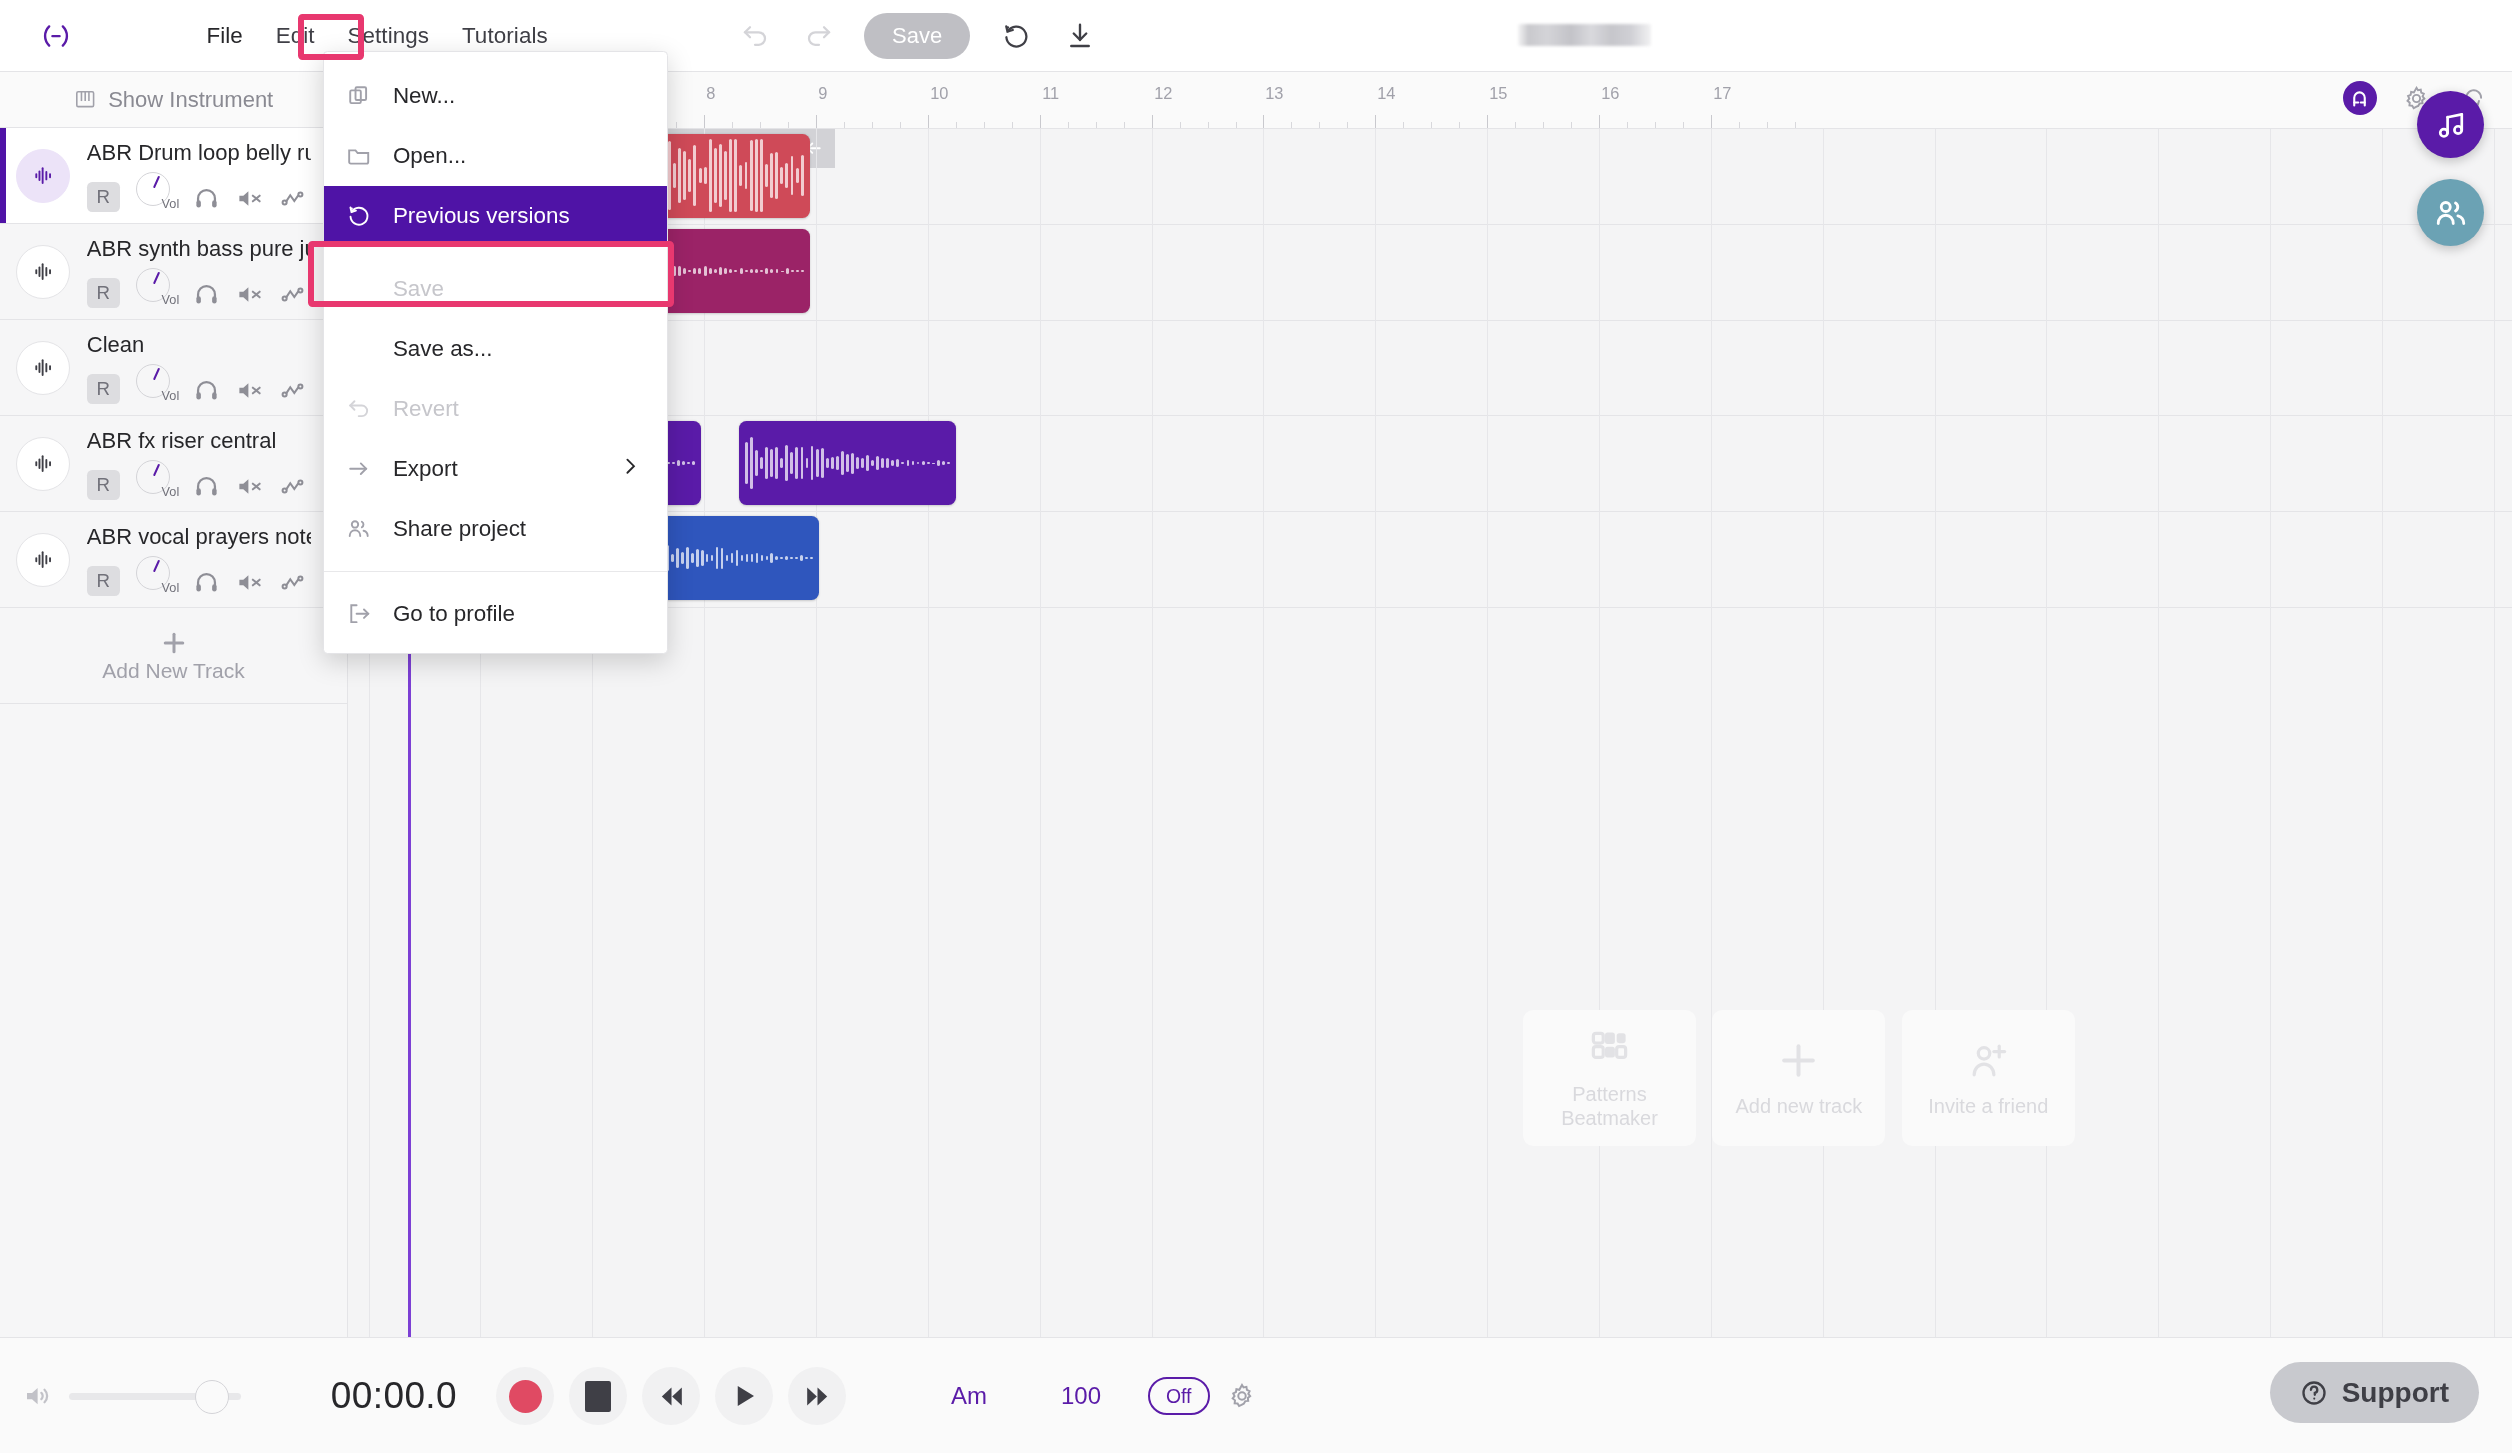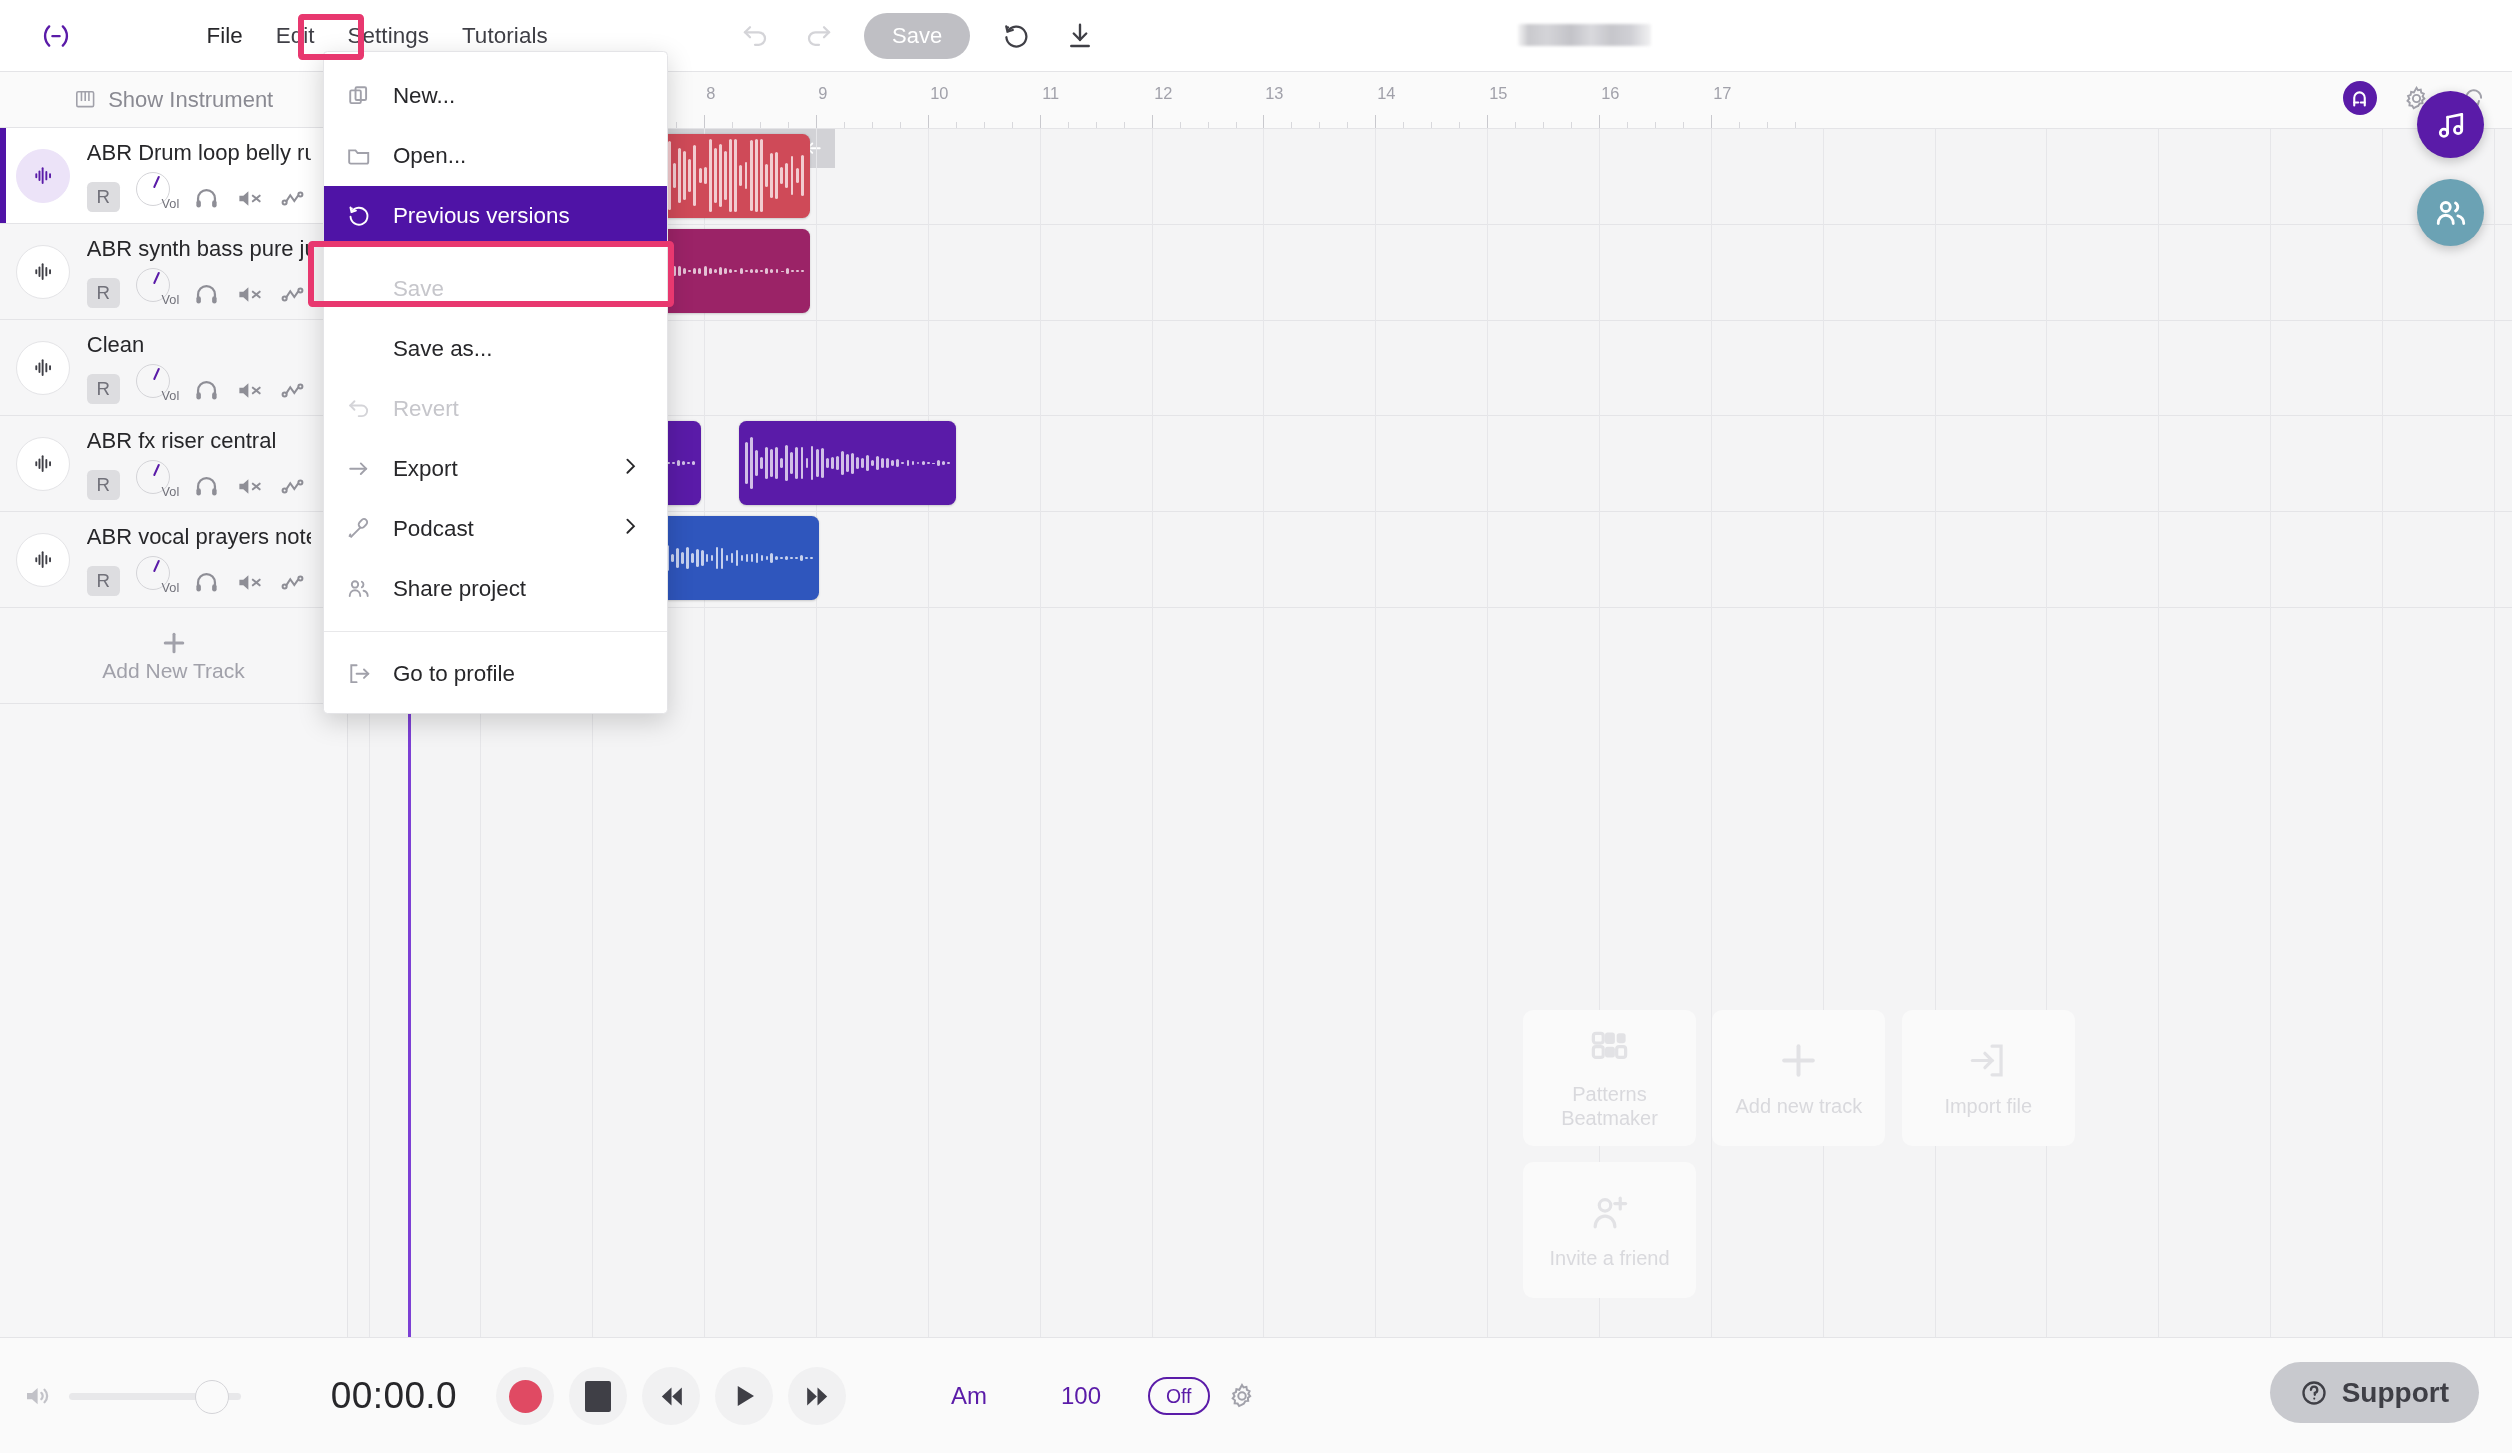--- a/index.html
+++ b/index.html
@@ -685,28 +685,20 @@
               <rect x="16" y="11" width="5" height="6" rx="1.4"></rect>
             </svg>
             <div class="lbl">Patterns Beatmaker</div>
           </div>
           <div class="acard">
             <svg viewBox="0 0 24 24" width="43" height="43" fill="none" stroke="#e2e2e5" stroke-width="1.8" stroke-linecap="round">
               <line x1="12" y1="4" x2="12" y2="20" stroke-width="2.2"></line>
               <line x1="4" y1="12" x2="20" y2="12" stroke-width="2.2"></line>
             </svg>
             <div class="lbl">Add new track</div>
-          </div>
-          <div class="acard">
-            <svg viewBox="0 0 24 24" width="43" height="43" fill="none" stroke="#e2e2e5" stroke-width="1.8" stroke-linecap="round">
-              <path d="M14 4h5v16h-5"></path>
-              <line x1="3" y1="12" x2="14" y2="12"></line>
-              <polyline points="10,8 14,12 10,16"></polyline>
-            </svg>
-            <div class="lbl">Import file</div>
           </div>
           <div class="acard">
             <svg viewBox="0 0 24 24" width="43" height="43" fill="none" stroke="#e2e2e5" stroke-width="1.8" stroke-linecap="round">
               <circle cx="9.5" cy="8" r="3.2"></circle>
               <path d="M4 20c0-3.5 2.5-6 5.5-6s5.5 2.5 5.5 6"></path>
               <line x1="18" y1="4" x2="18" y2="10"></line>
               <line x1="15" y1="7" x2="21" y2="7"></line>
             </svg>
             <div class="lbl">Invite a friend</div>
           </div>
@@ -1200,33 +1192,20 @@
           </svg>
         </div>
         <div class="dd-lbl">Export</div>
         <div class="dd-arrow"><svg width="22.4" height="22.4" viewBox="0 0 24 24" fill="none" stroke="#27272a" stroke-width="2" stroke-linecap="round">
             <polyline points="9,5 16,12 9,19"></polyline>
           </svg></div>
       </div>
       <div class="dd-item">
         <div class="dd-ic">
           <svg viewBox="0 0 24 24" width="25.4" height="25.4" fill="none" stroke="#a1a1aa" stroke-width="1.8" stroke-linecap="round">
-            <rect x="13" y="2.5" width="6" height="9" rx="3" transform="rotate(42 16 7)"></rect>
-            <line x1="13.5" y1="11" x2="5" y2="19.5"></line>
-            <path d="M5 19.5l-1.5-.6.6-1.5"></path>
-          </svg>
-        </div>
-        <div class="dd-lbl">Podcast</div>
-        <div class="dd-arrow"><svg width="22.4" height="22.4" viewBox="0 0 24 24" fill="none" stroke="#27272a" stroke-width="2" stroke-linecap="round">
-            <polyline points="9,5 16,12 9,19"></polyline>
-          </svg></div>
-      </div>
-      <div class="dd-item">
-        <div class="dd-ic">
-          <svg viewBox="0 0 24 24" width="25.4" height="25.4" fill="none" stroke="#a1a1aa" stroke-width="1.8" stroke-linecap="round">
             <circle cx="8.5" cy="8" r="3"></circle>
             <path d="M3.5 19c0-3.3 2.2-5.5 5-5.5s5 2.2 5 5.5"></path>
             <path d="M15 5.4a3 3 0 0 1 0 5.2"></path>
             <path d="M16.6 13.9c2.3.6 3.9 2.6 3.9 5.1"></path>
           </svg>
         </div>
         <div class="dd-lbl">Share project</div>
       </div>
       <div class="dd-sep"></div>
       <div class="dd-item">

